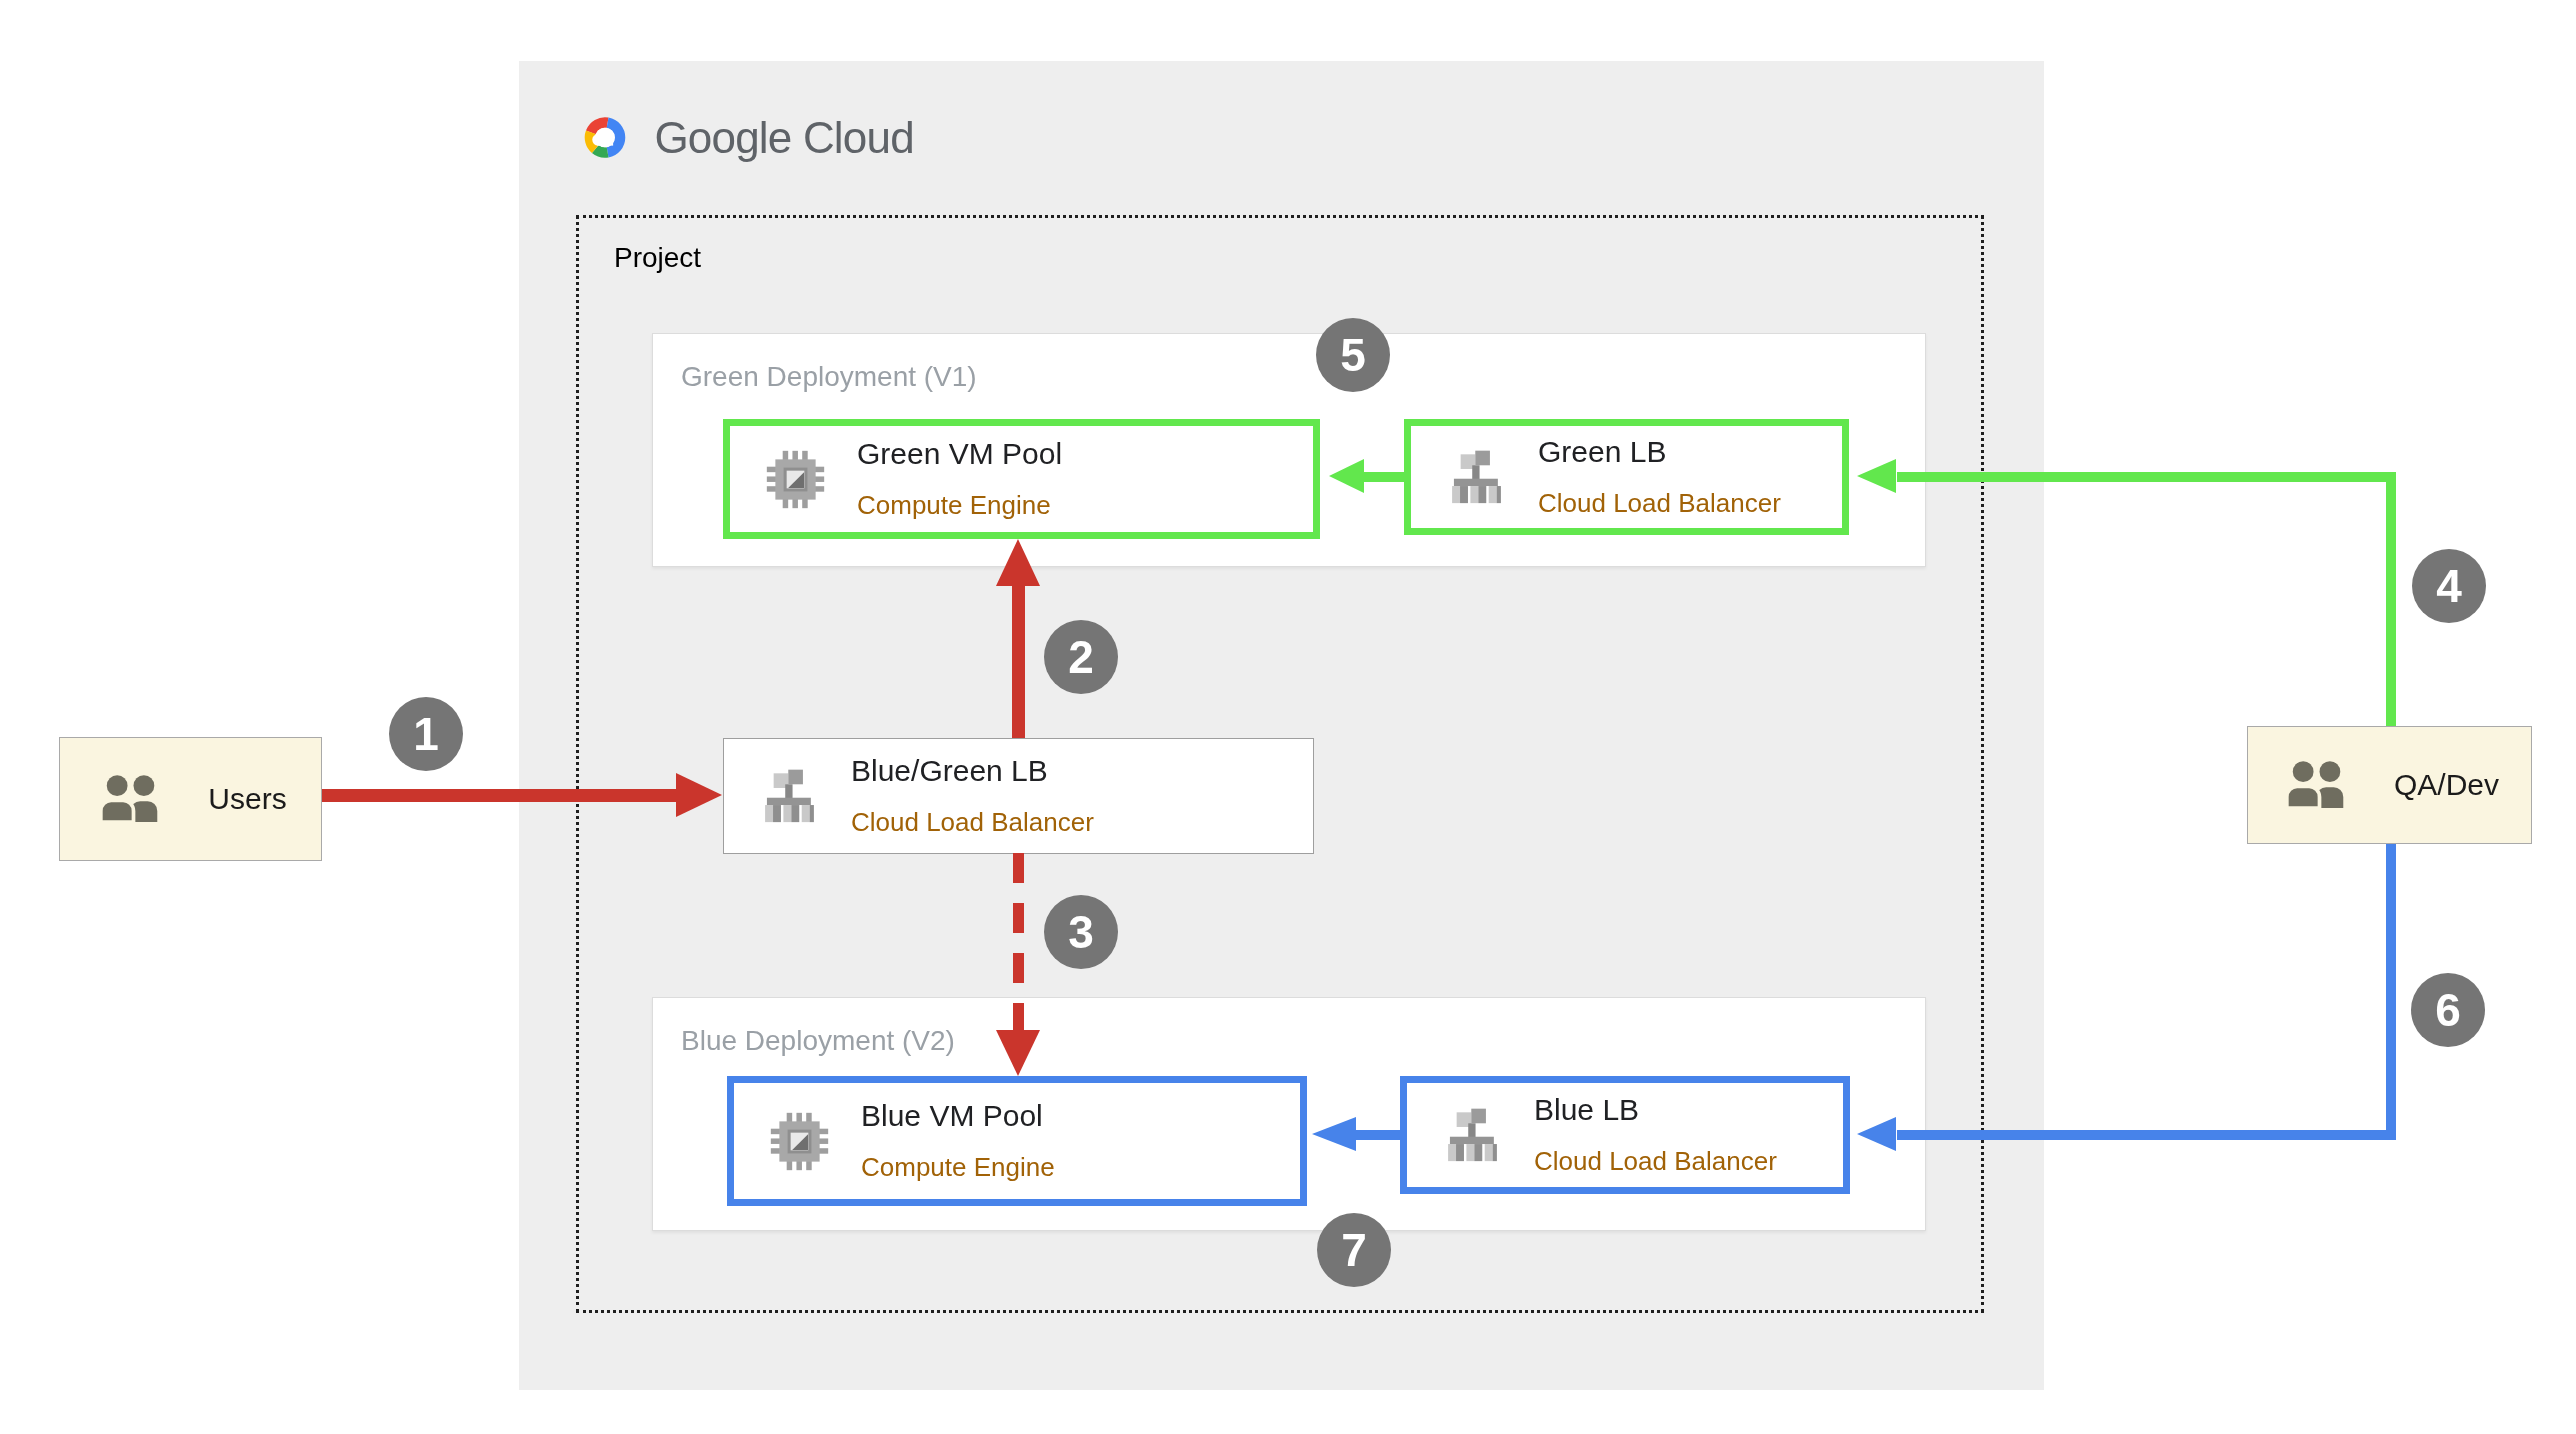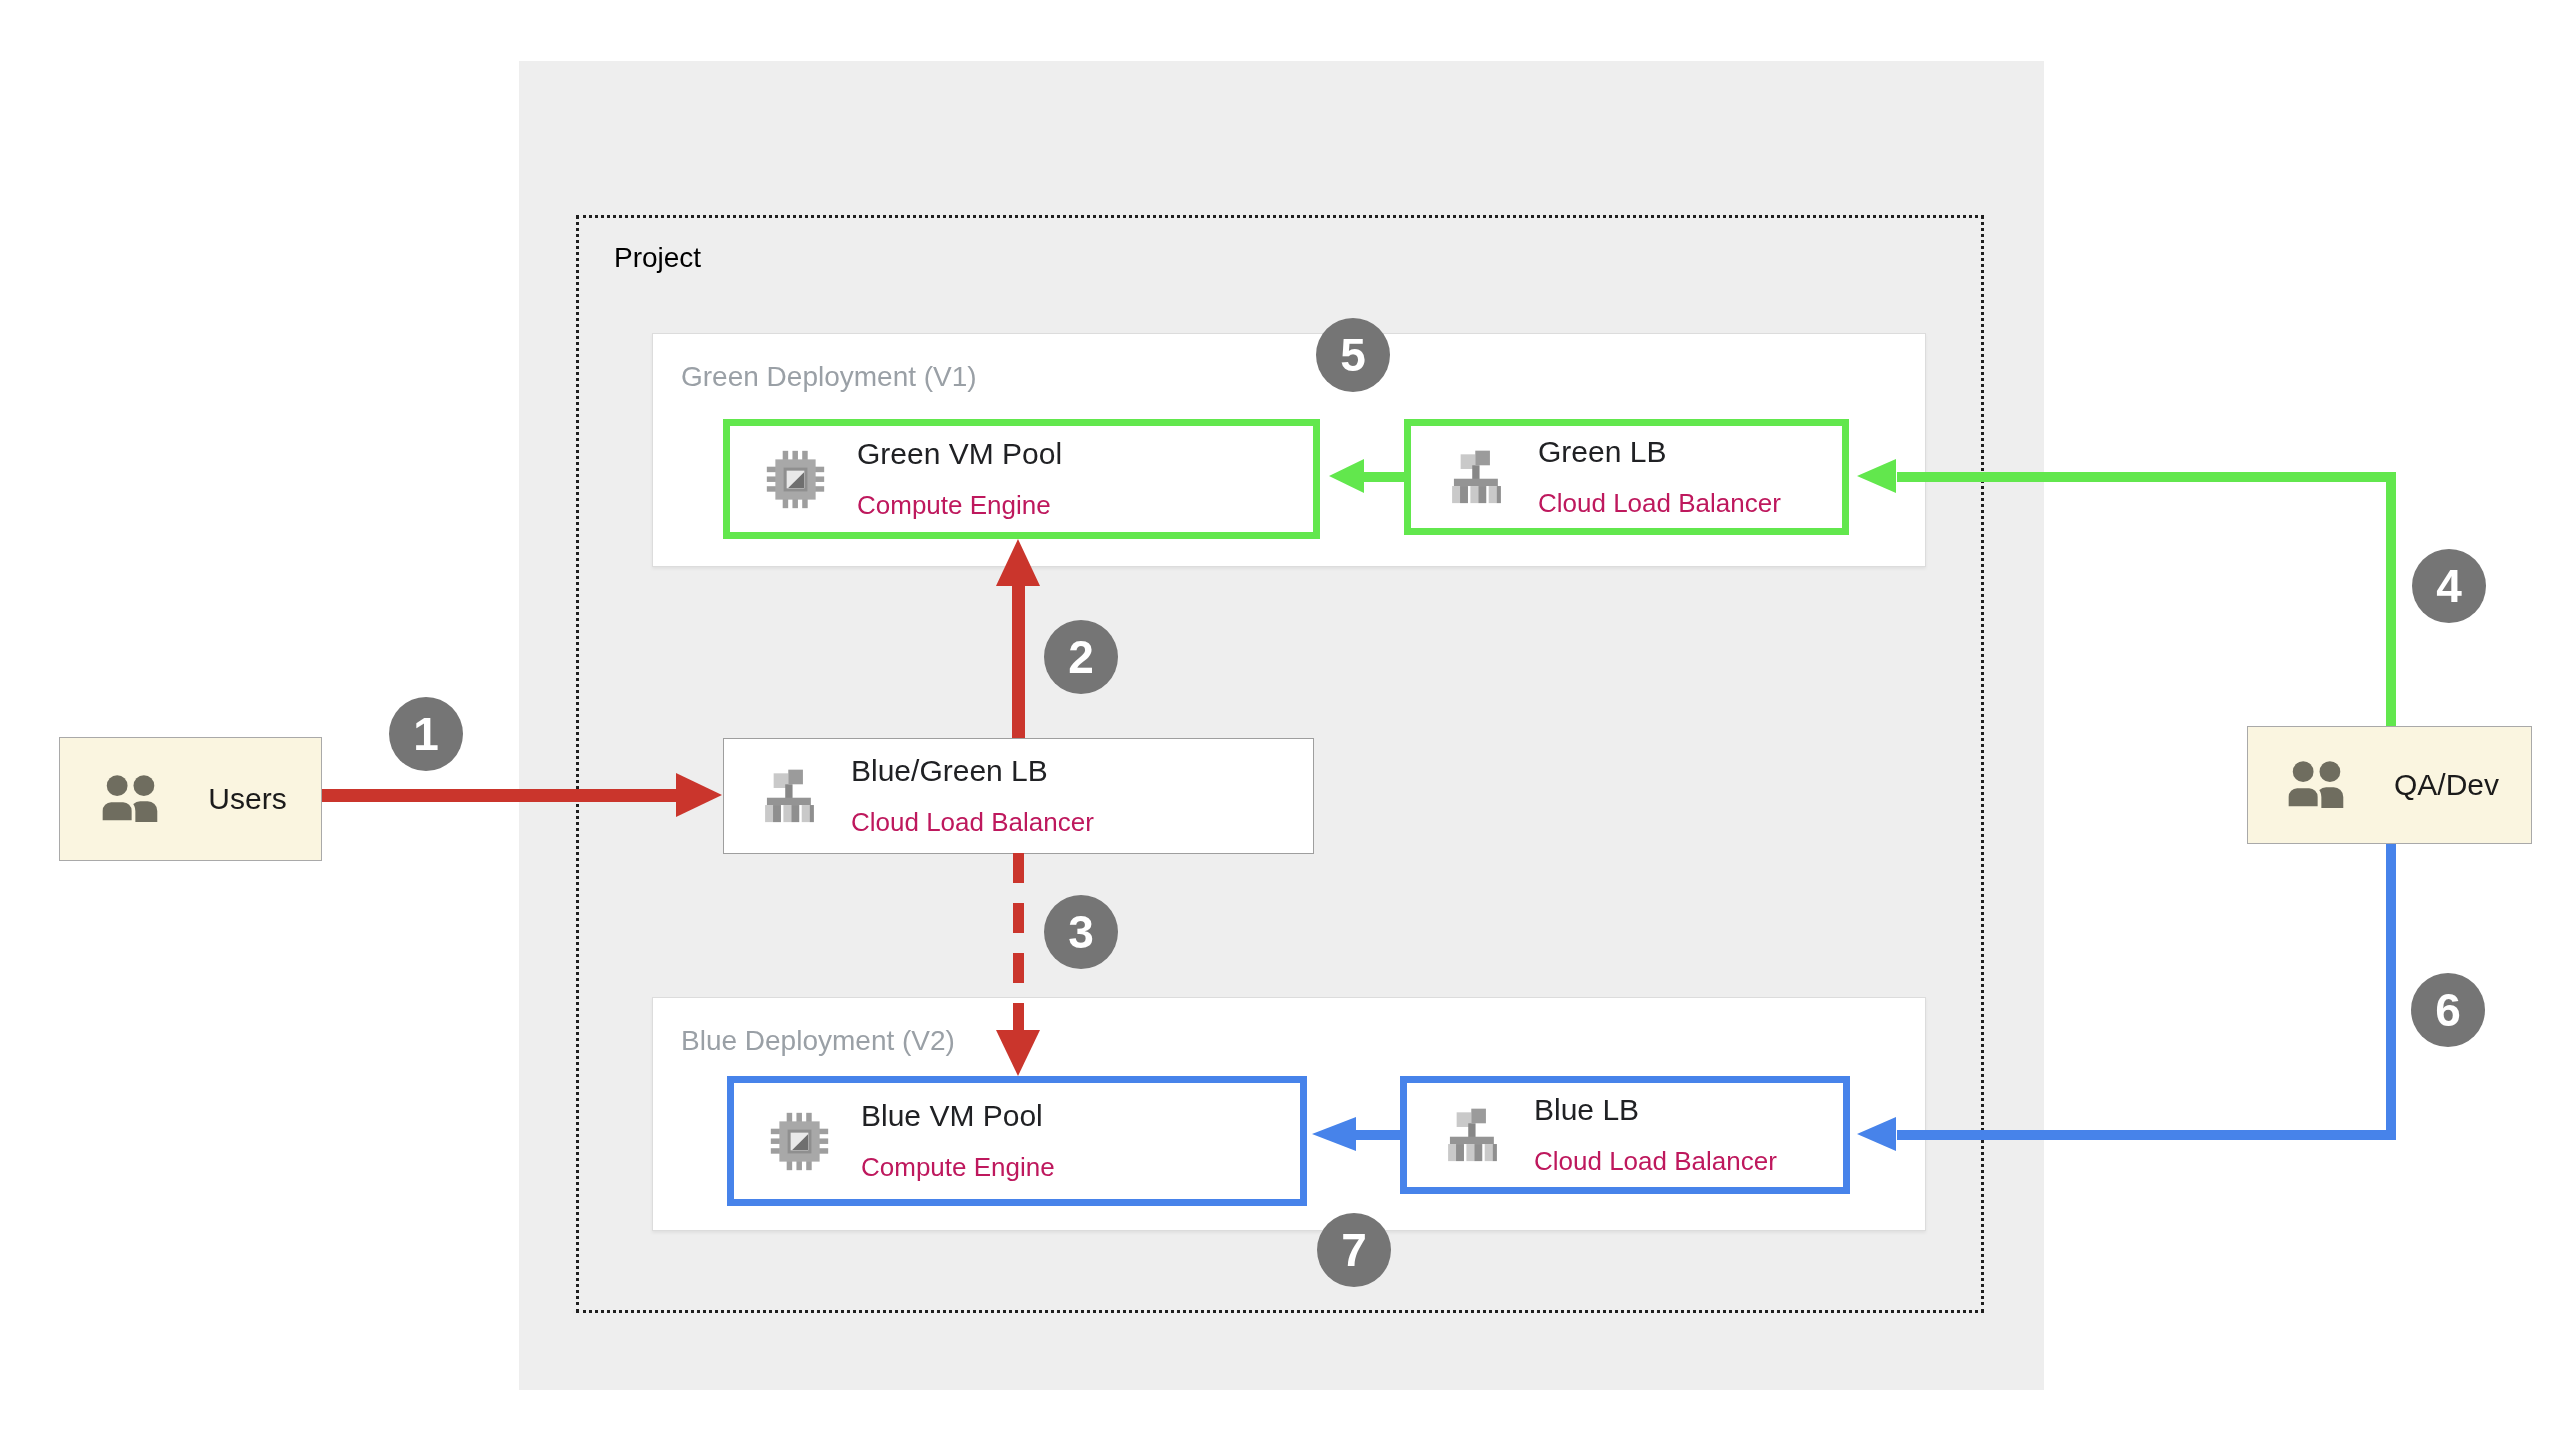--- a/index.html
+++ b/index.html
@@ -29,21 +29,21 @@
   .node.green{border:7.9px solid #62e74d;}
   .node.blue{border:7.9px solid #4783ea;}
   .node.plain{border:1.6px solid #9e9e9e;}
   .node-green-vm{left:723px;top:419px;width:597px;height:120px;}
   .node-green-lb{left:1404px;top:419px;width:445px;height:116px;}
   .node-bluegreen-lb{left:723px;top:738px;width:591px;height:116px;}
   .node-blue-vm{left:727px;top:1076px;width:580px;height:130px;}
   .node-blue-lb{left:1400px;top:1076px;width:450px;height:118px;}
   .node svg{width:61px;height:61px;flex:0 0 auto;}
   .node-title{font-size:30px;color:#202124;font-weight:500;line-height:1.15;}
-  .node-sub{font-size:26px;color:#be185d;margin-top:18px;white-space:nowrap;}
+  .node-sub{font-size:26px;color:#a16207;margin-top:18px;white-space:nowrap;}
 
   
   .actor{position:absolute;background:#faf5e0;border:1.6px solid #a9a9a9;box-sizing:border-box;display:flex;align-items:center;justify-content:center;gap:35px;}
   .actor-users{left:59px;top:737px;width:263px;height:124px;}
   .actor-qadev{left:2247px;top:726px;width:285px;height:118px;}
   .actor svg{width:79px;height:52px;}
   .actor-label{font-size:30px;color:#1b1b1b;}
 
   
   .badge{position:absolute;width:74px;height:74px;border-radius:50%;background:#757575;color:#ffffff;
@@ -82,20 +82,32 @@
   .arrow7-line{left:1356px;top:1130px;width:44px;height:10.2px;}
   .arrow7-head{left:1312px;top:1117px;border-top:17.3px solid transparent;border-bottom:17.3px solid transparent;border-right:44px solid #4783ea;}
 </style>
 </head>
 <body>
 
 <div class="stage">
 
   <div class="gray-panel"></div>
 
+  <div class="logo">
+    <svg viewBox="0 0 100 88" aria-hidden="true">
+      <path d="M25.6,35.1 A26,26 0 0 1 54.5,18.4" fill="none" stroke="#ea4335" stroke-width="18"></path>
+      <path d="M54.5,18.4 A26,26 0 0 1 54.5,69.6" fill="none" stroke="#4285f4" stroke-width="18"></path>
+      <path d="M54.5,69.6 A26,26 0 0 1 33.3,63.9" fill="none" stroke="#34a853" stroke-width="18"></path>
+      <path d="M33.3,63.9 A26,26 0 0 1 25.6,35.1" fill="none" stroke="#fbbc04" stroke-width="18"></path>
+      <circle cx="50" cy="44" r="17" fill="#ffffff"></circle>
+      <circle cx="38" cy="48" r="10" fill="#ffffff"></circle>
+      <rect x="36" y="46" width="28" height="12" fill="#ffffff"></rect>
+    </svg>
+    <span class="logo-text">Google Cloud</span>
+  </div>
 
   <div class="project-rect">
     <span class="project-label">Project</span>
   </div>
 
   <div class="deploy green">
     <span class="deploy-label">Green Deployment (V1)</span>
   </div>
 
   <div class="deploy blue">

